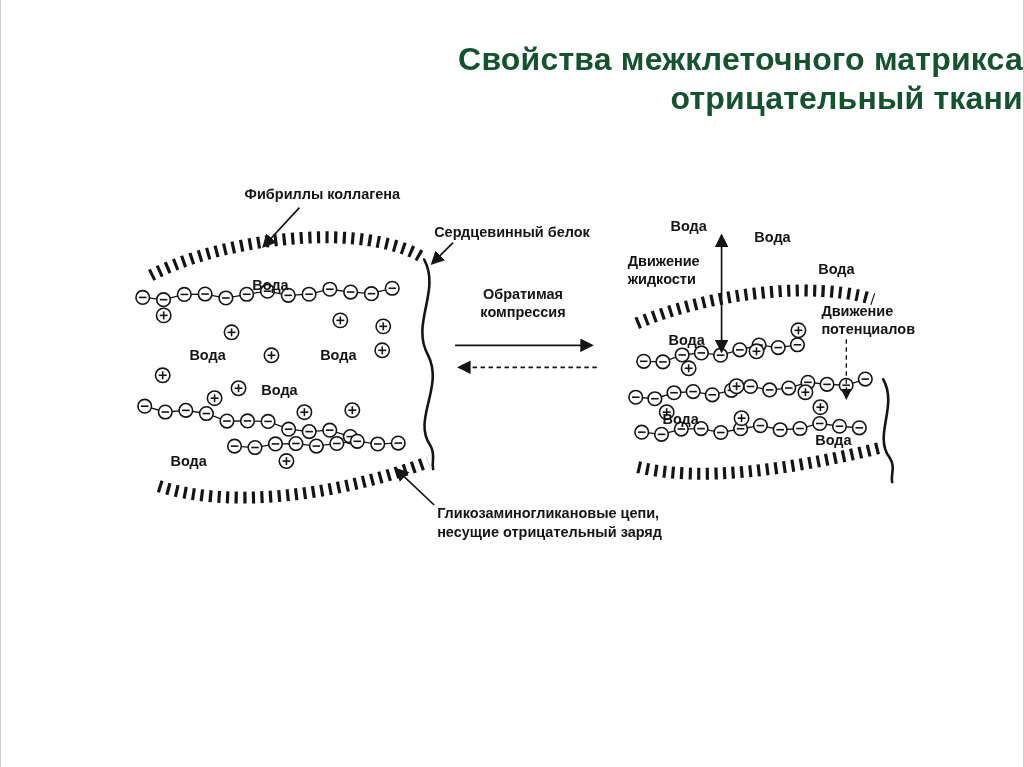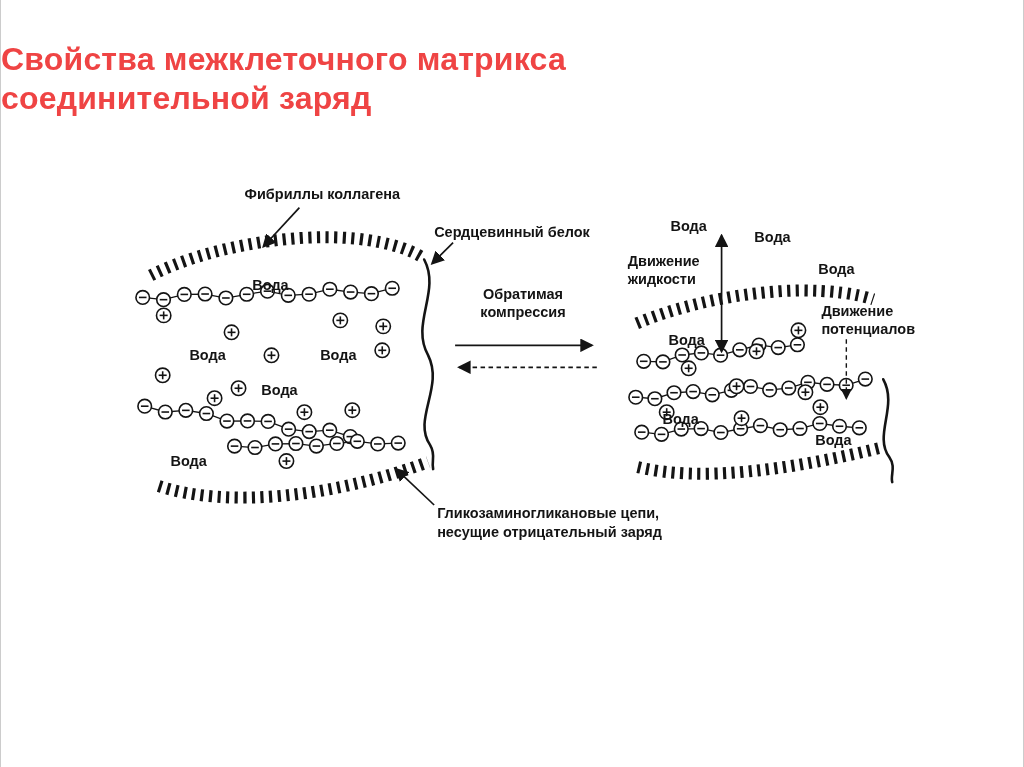--- a/index.html
+++ b/index.html
@@ -4,38 +4,38 @@
 <style>
   * { margin:0; padding:0; box-sizing:border-box; }
   html,body { background:#ffffff; }
   body { font-family:"Liberation Sans", sans-serif; }
   .slide {
     position:relative; width:1024px; height:767px; background:#ffffff;
     border-left:1px solid #cccccc; border-right:1px solid #cccccc; overflow:hidden;
   }
   .title {
     position:absolute; top:40px; left:0; width:100%;
-    text-align:left; color:#ef4444; font-size:32px; line-height:1.22;
+    text-align:right; color:#14532d; font-size:32px; line-height:1.22;
     font-weight:700; letter-spacing:.2px;
   }
   svg.diagram { position:absolute; inset:0; }
   .lbl { font-family:"Liberation Sans", sans-serif; font-size:14.5px; font-weight:700; fill:#141414; }
   .band { fill:none; stroke:#141414; stroke-width:12; stroke-dasharray:3.2 5.4; }
   .chain-line { fill:none; stroke:#141414; stroke-width:1.3; }
   .wavy { fill:none; stroke:#141414; stroke-width:2.6; stroke-linecap:round; }
   .arrow { stroke:#141414; stroke-width:1.7; fill:none; }
   .arrow.dashed { stroke-dasharray:4.5 3.5; }
   .arrow.thin { stroke-width:1.4; }
 </style>
 </head>
 <body>
 
 <div class="slide">
 
-  <h1 class="title"><span>Свойства межклеточного матрикса</span><br><span>соединительной заряд</span></h1>
+  <h1 class="title"><span>Свойства межклеточного матрикса</span><br><span>отрицательный ткани</span></h1>
 
   <svg class="diagram" viewBox="0 0 1024 767">
     <defs>
       <marker id="arrow" viewBox="0 0 10 10" refX="8.5" refY="5" markerWidth="8" markerHeight="8" orient="auto-start-reverse">
         <path d="M0,0 L10,5 L0,10 z" fill="#141414"></path>
       </marker>
       <g id="ionP">
         <circle r="7.2" fill="#ffffff" stroke="#141414" stroke-width="1.6"></circle>
         <line x1="-4" x2="4" y1="0" y2="0" stroke="#141414" stroke-width="1.6"></line>
         <line x1="0" x2="0" y1="-4" y2="4" stroke="#141414" stroke-width="1.6"></line>

